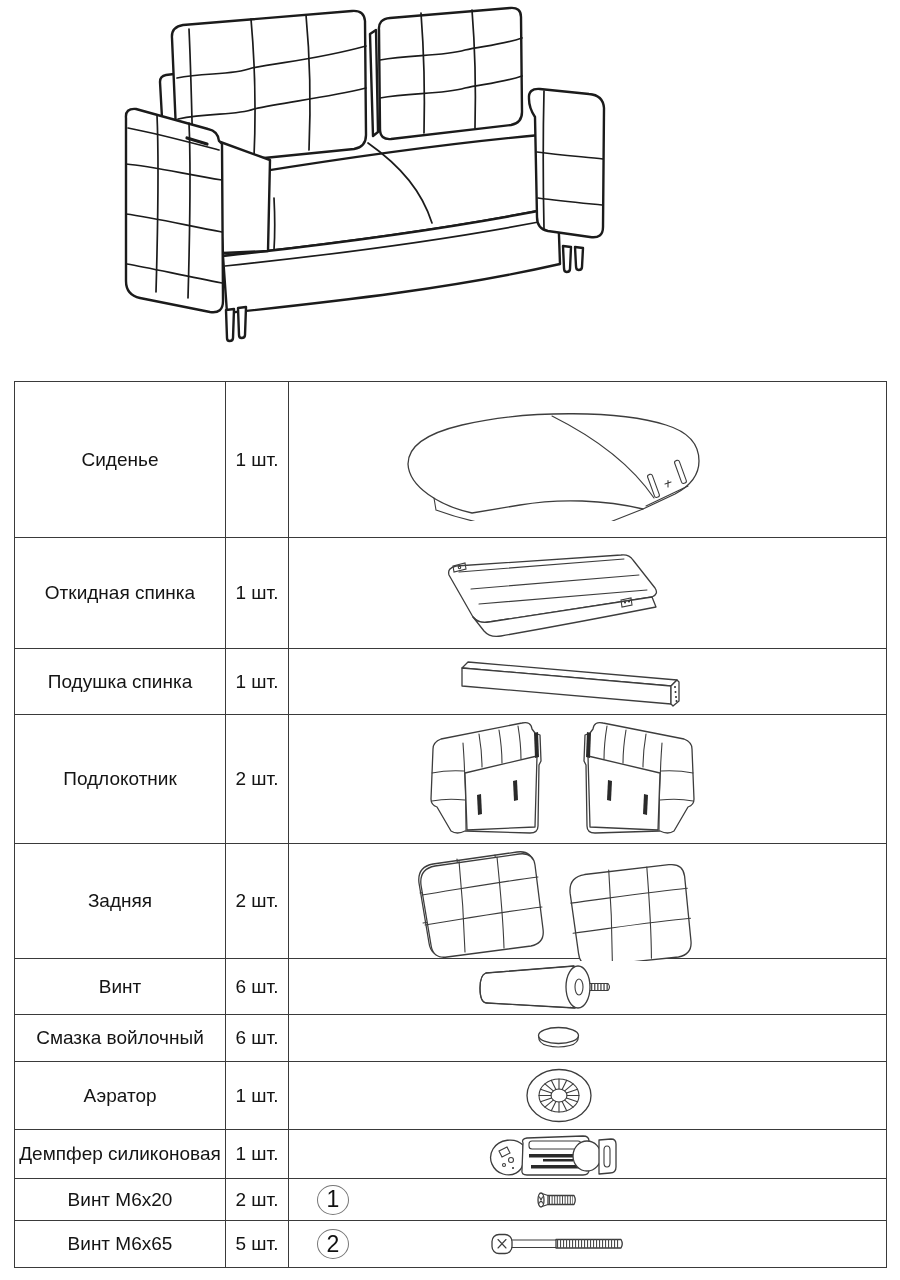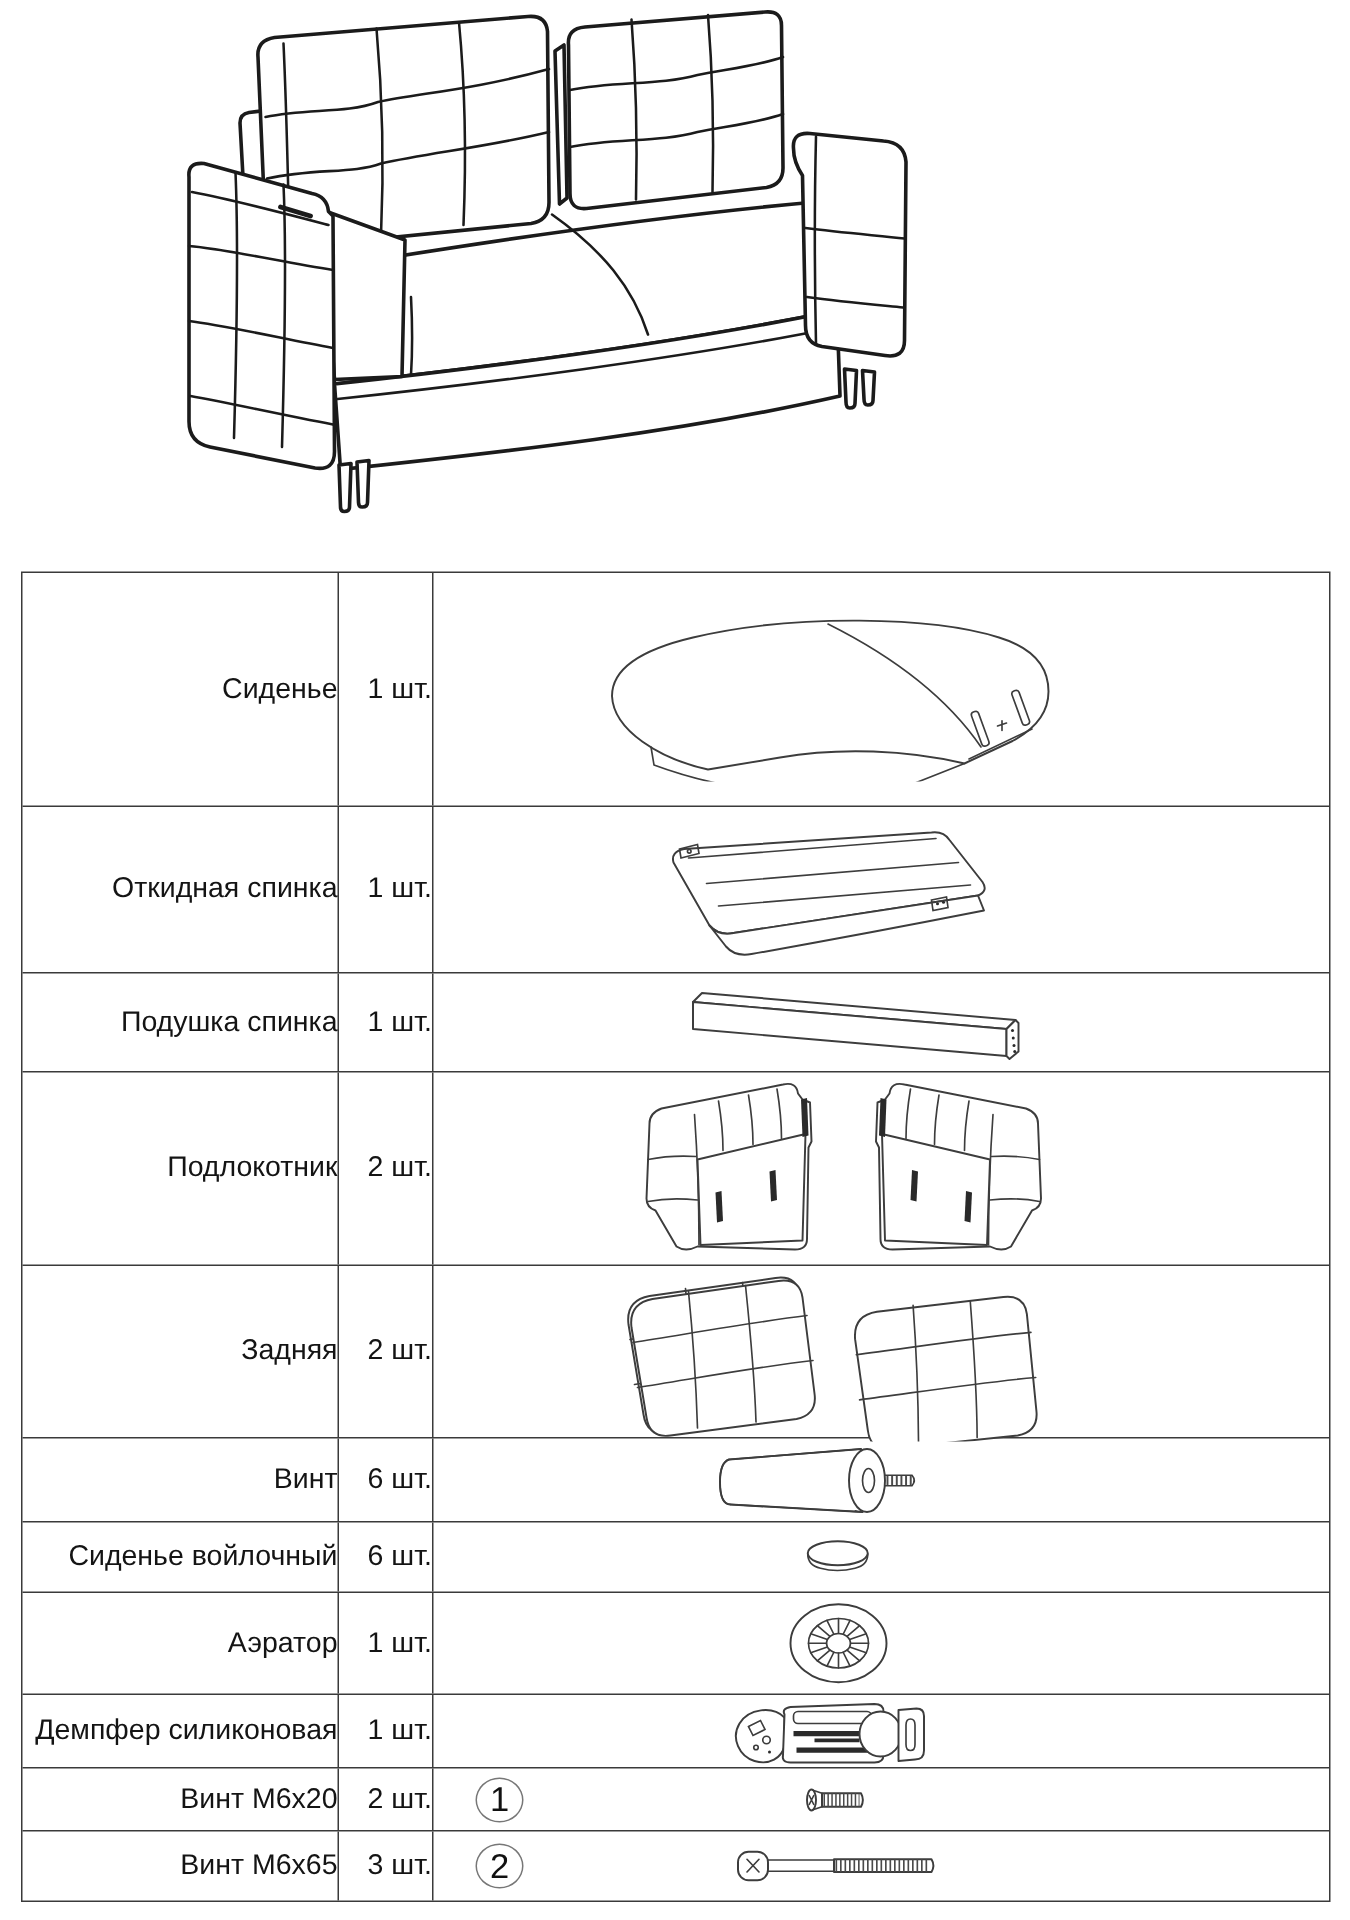--- a/index.html
+++ b/index.html
@@ -2,21 +2,21 @@
 <html><head>
 <meta charset="utf-8">
 <style>
   html,body{margin:0;padding:0;background:#ffffff;}
   .page{position:relative;width:900px;height:1280px;background:#ffffff;overflow:hidden;
         font-family:"Liberation Sans", sans-serif;color:#141414;}
   .sofa{position:absolute;left:110px;top:2px;width:520px;height:345px;}
   .tbl{position:absolute;left:14px;top:381px;width:873px;border:1.5px solid #3a3a3a;box-sizing:border-box;}
   .row{display:flex;box-sizing:border-box;border-bottom:1.5px solid #3a3a3a;}
   .row:last-child{border-bottom:none;}
-  .c{box-sizing:border-box;display:flex;align-items:center;justify-content:flex-end;}
+  .c{box-sizing:border-box;display:flex;align-items:center;justify-content:center;}
   .cname{width:211px;border-right:1.5px solid #3a3a3a;text-align:center;}
   .cqty{width:63px;border-right:1.5px solid #3a3a3a;}
   .cillus{flex:1;position:relative;}
   .cname span,.cqty span{font-size:19px;line-height:1.15;}
   .art{position:absolute;}
   .marker{position:absolute;left:28px;top:50%;transform:translateY(-50%);
           width:32px;height:30px;border:1.3px solid #777;border-radius:50%;
           display:flex;align-items:center;justify-content:center;
           font-size:23px;color:#111;box-sizing:border-box;}
   
@@ -213,21 +213,21 @@
           <ellipse class="po" cx="100" cy="24" rx="12" ry="21"></ellipse>
           <ellipse class="pl" cx="101" cy="24" rx="4" ry="8"></ellipse>
           <path d="M113,24 H131" stroke="#4a4a4a" stroke-width="7" stroke-dasharray="1.3 1.8" fill="none"></path>
           <path class="pl" d="M112,20.5 H130 Q133,24 130,27.5 H112"></path>
         </svg>
       </div>
     </div>
 
     <div class="row" style="height:47px">
       <div class="c cname">
-          <span>Сиденье войлочный</span>
+          <span>Смазка войлочный</span>
         </div>
       <div class="c cqty">
           <span>6 шт.</span>
         </div>
       <div class="c cillus">
         <svg class="art" style="left:248px;top:11px" width="44" height="24" viewBox="0 0 44 24">
           <ellipse class="po" cx="21.5" cy="9.5" rx="20" ry="8"></ellipse>
           <path class="pl" d="M1.5,10 Q1.5,17.5 10,19.5 Q21,22.5 33,19.5 Q41.5,17.5 41.5,10"></path>
         </svg>
       </div>
@@ -295,21 +295,21 @@
           <path d="M16,9 H40" stroke="#4a4a4a" stroke-width="9" stroke-dasharray="1 1.6" fill="none"></path>
         </svg>
       </div>
     </div>
 
     <div class="row" style="height:46px">
       <div class="c cname">
           <span>Винт М6х65</span>
         </div>
       <div class="c cqty">
-          <span>3 шт.</span>
+          <span>5 шт.</span>
         </div>
       <div class="c cillus">
         <div class="marker">
             <span>2</span>
           </div>
         <svg class="art" style="left:201px;top:11px" width="140" height="23" viewBox="0 0 140 23">
           <rect class="po" x="2" y="2.5" width="20" height="19" rx="7"></rect>
           <path class="pl" d="M8,7.5 L16,16 M16,7.5 L8,16"></path>
           <path class="pl" d="M22,8 H66 M22,15.5 H66"></path>
           <path class="po" d="M66,7.5 L131,7.5 Q133.5,11.7 131,16 L66,16 Z"></path>

